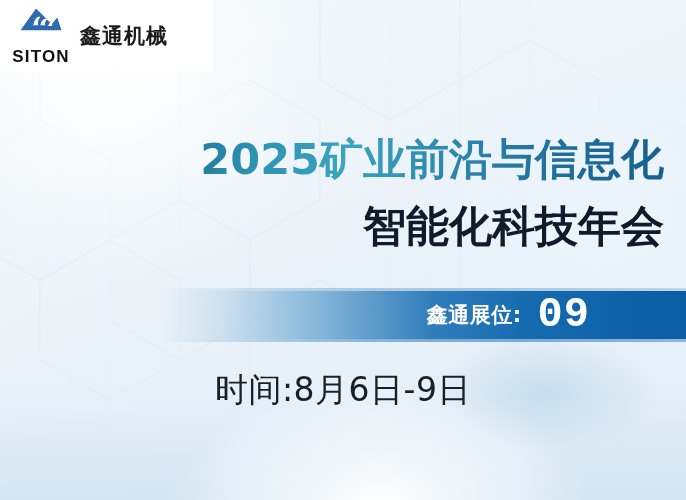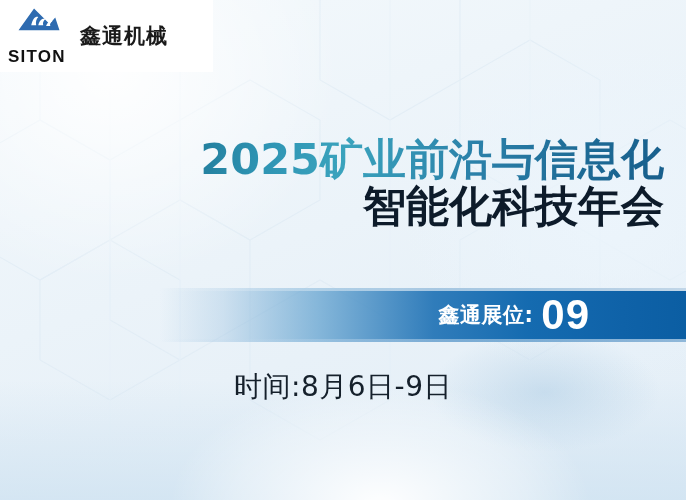--- a/index.html
+++ b/index.html
@@ -72,21 +72,21 @@
     display: flex;
     align-items: center;
     padding-left: 8px;
     box-sizing: border-box;
   }
   .logo-mark {
     width: 66px;
     height: 58px;
     display: flex;
     flex-direction: column;
-    align-items: flex-start;
+    align-items: center;
     justify-content: center;
     flex: none;
     gap: 16px;
   }
   .logo-mark svg { display: block; }
   .logo-siton {
     font-family: "Liberation Sans", "DejaVu Sans", sans-serif;
     font-weight: 700;
     font-size: 17px;
     letter-spacing: 1.2px;
@@ -126,21 +126,21 @@
     -webkit-text-fill-color: transparent;
   }
   .title-line2 {
     font-family: "DejaVu Sans", "Liberation Sans", sans-serif;
     font-weight: 700;
     font-size: 43px;
     line-height: 1.12;
     letter-spacing: 0px;
     white-space: nowrap;
     color: #0d1b2a;
-    margin-top: 0;
+    margin-top: 20px;
   }
 
   
   .booth-banner {
     position: absolute;
     left: 160px; right: 0;
     top: 288px;
     height: 54px;
     background: linear-gradient(to right,
         rgba(182,208,230,0) 0%,
@@ -174,47 +174,47 @@
     font-family: "DejaVu Sans", "Liberation Sans", sans-serif;
     font-weight: 700;
     font-size: 21px;
     color: #ffffff;
     letter-spacing: 0.5px;
     white-space: nowrap;
     position: relative;
     z-index: 1;
   }
   .booth-number {
-    font-family: Liberation Sans, sans-serif;
+    font-family: Liberation Mono, monospace;
     font-weight: 700;
     font-size: 42px;
     color: #ffffff;
     letter-spacing: 1px;
-    margin-left: 8px;
+    margin-left: 16px;
     line-height: 1;
     position: relative;
     z-index: 1;
   }
 
   
   .footer-info {
     position: absolute;
     left: 0; right: 0;
     top: 368px;
     display: flex;
     align-items: baseline;
     justify-content: center;
     gap: 36px;
     padding: 0 24px;
     box-sizing: border-box;
   }
   .footer-item {
     font-family: "DejaVu Sans", "Liberation Sans", sans-serif;
     font-weight: 400;
-    font-size: 28px;
+    font-size: 33px;
     color: #15202b;
     letter-spacing: 0.5px;
     white-space: nowrap;
   }
 </style>
 </head>
 <body>
 
 <div id="poster">
 

